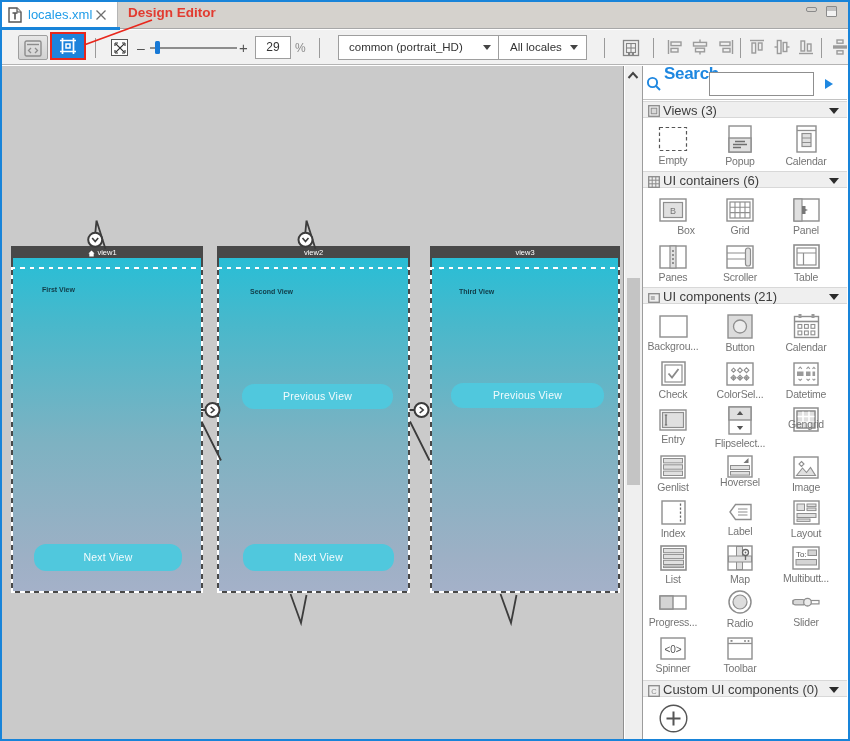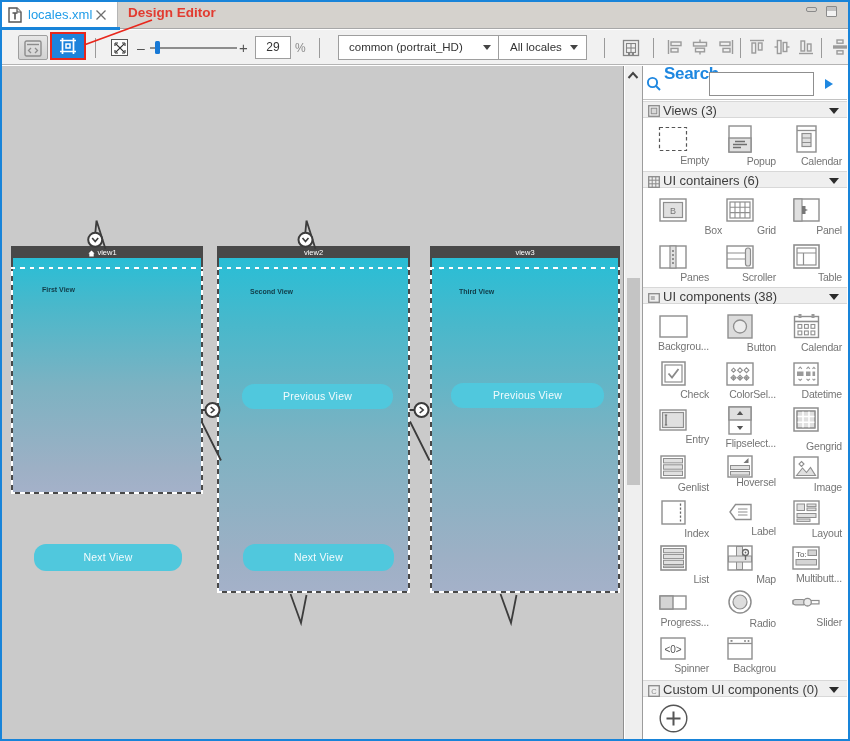--- a/index.html
+++ b/index.html
@@ -1,19 +1,19 @@
 <!DOCTYPE html>
 <html><head><meta charset="utf-8">
 <style>
 *{margin:0;padding:0;box-sizing:border-box}
 html,body{width:850px;height:741px;overflow:hidden}
 body{position:relative;font-family:"Liberation Sans",sans-serif;background:#fff}
 .abs{position:absolute}
 .sep{position:absolute;width:1px;background:#9a9a9a}
-.lbl{position:absolute;width:72px;text-align:right;font-size:10.5px;letter-spacing:-0.2px;color:#757575;white-space:nowrap}
+.lbl{position:absolute;width:72px;text-align:center;font-size:10.5px;letter-spacing:-0.2px;color:#757575;white-space:nowrap}
 .hdr{position:absolute;left:643px;width:204px;height:17px;background:#efefef;border-top:1px solid #d8d8d8;border-bottom:1px solid #d8d8d8}
 .hdr .t{position:absolute;left:20px;top:1px;font-size:13px;color:#3d3d3d}
 .caret{position:absolute;width:0;height:0;border-left:5px solid transparent;border-right:5px solid transparent;border-top:6px solid #2b2b2b}
 .vw{position:absolute;border:2px solid #484848;background:#484848}
 .vhead{height:10px;background:#484848;color:#fff;font-size:7.5px;text-align:center;line-height:10px;position:relative}
 .vbody{position:absolute;left:0;right:0;top:10px;bottom:0;background:linear-gradient(180deg,#28bed6 0%,#49b8cb 20%,#7db2c2 55%,#9db0c5 90%,#a4b1c9 100%)}
 .dash{position:absolute;left:-2px;right:-2px;top:9px;bottom:-2px;background-image:repeating-linear-gradient(90deg,#fff 0 4.5px,rgba(0,0,0,0) 4.5px 9.5px),repeating-linear-gradient(90deg,#fff 0 4.5px,rgba(0,0,0,0) 4.5px 9.5px),repeating-linear-gradient(0deg,#fff 0 4.5px,rgba(0,0,0,0) 4.5px 9.5px),repeating-linear-gradient(0deg,#fff 0 4.5px,rgba(0,0,0,0) 4.5px 9.5px);background-size:100% 2px,100% 2px,2px 100%,2px 100%;background-position:0 0,0 100%,0 0,100% 0;background-repeat:no-repeat}
 .vlabel{position:absolute;font-size:7px;color:#113a46;font-weight:bold}
 .vbtn{position:absolute;background:#50c8dd;border-radius:12px;color:rgba(255,255,255,0.93);font-size:10.5px;text-align:center;letter-spacing:0.2px}
 </style></head>
@@ -119,21 +119,21 @@
     <line x1="1" y1="8" x2="15" y2="8" stroke-width="3.4"></line>
     <rect x="5" y="11.8" width="6" height="3.2"></rect>
   </svg>
 
 <div class="abs" style="left:2px;top:66px;width:622px;height:673px;background:#cacaca;border-right:1.5px solid #8f8f8f"></div>
 <div class="abs" style="left:625px;top:66px;width:17px;height:673px;background:#efefef"></div>
 <svg class="abs" style="left:627px;top:71px" width="12" height="9" viewBox="0 0 12 9">
     <path d="M1.5 7 L6 2 L10.5 7" fill="none" stroke="#444" stroke-width="2"></path>
   </svg>
 <div class="abs" style="left:627px;top:278px;width:13px;height:207px;background:#c4c4c4"></div>
-<div class="vw" style="left:11px;top:246px;width:192px;height:248px">
+<div class="vw" style="left:11px;top:246px;width:192px;height:347px">
 <div class="vhead"><svg style="position:absolute;left:calc(50% - 19px);top:1.5px" width="7" height="7" viewBox="0 0 8 8">
         <path d="M4 0.5 L7.5 4 H6.5 V7.5 H1.5 V4 H0.5 Z" fill="#fff"></path>
       </svg>view1</div>
 <div class="vbody">
       <div class="dash"></div>
       <div class="vlabel" style="left:29px;top:28px">First View</div>
       <div class="vbtn" style="left:21px;top:286px;width:148px;height:27px;line-height:27px">Next View</div>
     </div>
   </div>
 <div class="vw" style="left:217px;top:246px;width:193px;height:347px">
@@ -199,21 +199,21 @@
       <path d="M0.7 4.2 H11.3 M0.7 7.8 H11.3 M4.2 0.7 V11.3 M7.8 0.7 V11.3" stroke="#8a8a8a" stroke-width="1"></path>
     </svg>
     <div class="t">UI containers (6)</div>
     <div class="caret" style="left:186px;top:6px"></div>
   </div>
 <div class="hdr" style="top:287px">
     <svg style="position:absolute;left:5px;top:3.5px" width="12" height="12" viewBox="0 0 12 12">
       <rect x="0.7" y="1.7" width="10.6" height="8.6" fill="none" stroke="#8a8a8a" stroke-width="1.3"></rect>
       <rect x="2.8" y="4" width="4" height="4" fill="#b5b5b5"></rect>
     </svg>
-    <div class="t">UI components (38)</div>
+    <div class="t">UI components (21)</div>
     <div class="caret" style="left:186px;top:6px"></div>
   </div>
 <div class="hdr" style="top:680px">
     <svg style="position:absolute;left:5px;top:3.5px" width="12" height="12" viewBox="0 0 12 12">
       <rect x="0.7" y="0.7" width="10.6" height="10.6" fill="none" stroke="#8a8a8a" stroke-width="1.3"></rect>
       <text x="6" y="9" font-size="7.5" fill="#8a8a8a" text-anchor="middle" font-family="Liberation Sans">C</text>
     </svg>
     <div class="t">Custom UI components (0)</div>
     <div class="caret" style="left:186px;top:6px"></div>
   </div>
@@ -348,21 +348,21 @@
       <path d="M12 5 l3.2 4 h-6.4 z" fill="#555"></path>
       <path d="M12 24 l-3.2 -4 h6.4 z" fill="#555"></path>
     </svg></div>
 <div class="lbl" style="left:704px;top:437px">Flipselect...</div>
 <div class="abs" style="left:793px;top:407px;width:26px;height:25px"><svg width="26" height="25" viewBox="0 0 26 25">
       <rect x="1" y="1" width="24" height="23" fill="#fff" stroke="#8e8e8e" stroke-width="1.5"></rect>
       <rect x="4" y="4" width="18" height="17" fill="#e0e0e0" stroke="#8e8e8e" stroke-width="1.1"></rect>
       <path d="M4 9.5 H22 M4 15.3 H22 M10 4 V21 M16 4 V21" stroke="#fff" stroke-width="1.6"></path>
       <rect x="4" y="4" width="18" height="17" fill="none" stroke="#8e8e8e" stroke-width="1.1"></rect>
     </svg></div>
-<div class="lbl" style="left:770px;top:440px">Gengrid</div>
+<div class="lbl" style="left:770px;top:418px">Gengrid</div>
 <div class="abs" style="left:660px;top:455px;width:26px;height:24px"><svg width="26" height="24" viewBox="0 0 26 24">
       <rect x="1" y="1" width="24" height="22" fill="#fff" stroke="#8e8e8e" stroke-width="1.4"></rect>
       <g fill="#e0e0e0" stroke="#8e8e8e" stroke-width="1">
         <rect x="3.5" y="3.5" width="19" height="4.4"></rect>
         <rect x="3.5" y="9.8" width="19" height="4.4"></rect>
         <rect x="3.5" y="16.1" width="19" height="4.4"></rect>
       </g>
     </svg></div>
 <div class="lbl" style="left:637px;top:481px">Genlist</div>
 <div class="abs" style="left:727px;top:455px;width:26px;height:23px"><svg width="26" height="23" viewBox="0 0 26 23">
@@ -450,15 +450,15 @@
       <text x="13" y="15.5" font-size="10" fill="#555" text-anchor="middle" font-family="Liberation Sans">&lt;0&gt;</text>
     </svg></div>
 <div class="lbl" style="left:637px;top:662px">Spinner</div>
 <div class="abs" style="left:727px;top:637px;width:26px;height:23px"><svg width="26" height="23" viewBox="0 0 26 23">
       <rect x="1" y="1" width="24" height="21" fill="#fff" stroke="#8e8e8e" stroke-width="1.4"></rect>
       <line x1="1" y1="6.5" x2="25" y2="6.5" stroke="#8e8e8e" stroke-width="1.3"></line>
       <rect x="3.5" y="3" width="2" height="1.8" fill="#888"></rect>
       <circle cx="18" cy="3.9" r="1" fill="#888"></circle>
       <circle cx="21.5" cy="3.9" r="1" fill="#888"></circle>
     </svg></div>
-<div class="lbl" style="left:704px;top:662px">Backgrou</div>
+<div class="lbl" style="left:704px;top:662px">Toolbar</div>
 
 <div class="abs" style="left:0;top:0;width:850px;height:741px;border:2.5px solid #1884d9;z-index:100;pointer-events:none"></div>
 
 </body></html>

